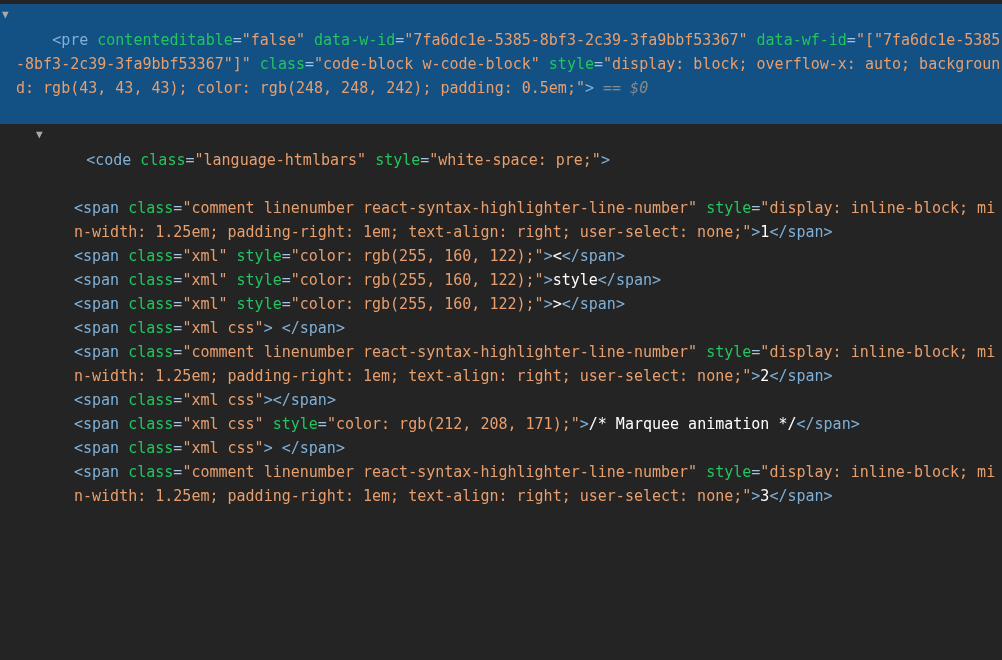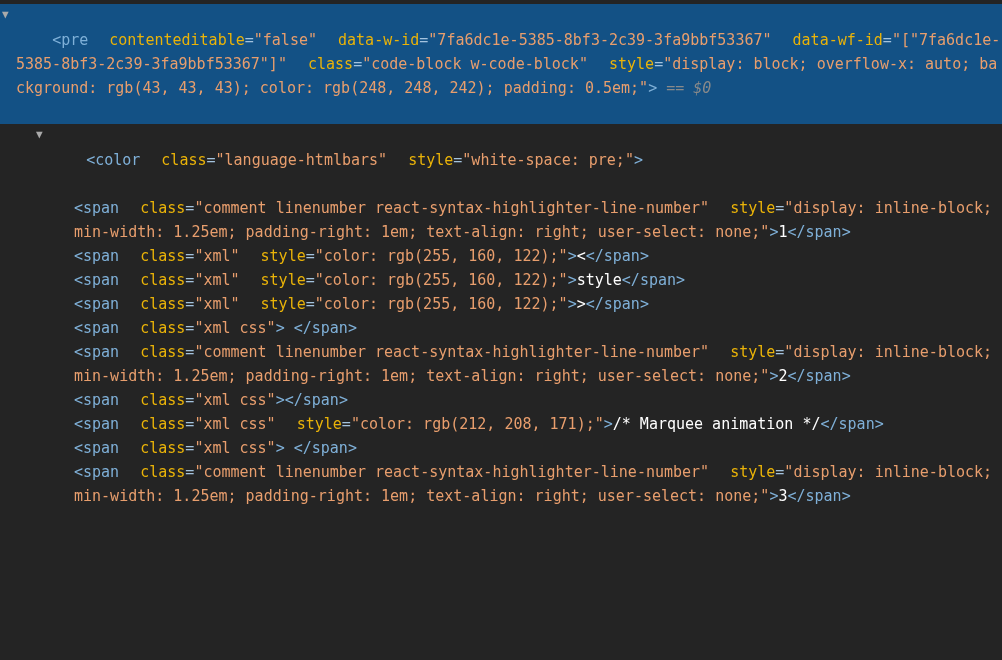--- a/index.html
+++ b/index.html
@@ -41,40 +41,40 @@
   top: 2px;
   color: #aaa;
   font-size: 11px;
   user-select: none;
 }
 .indent-1 .arrow {
   left: 36px;
 }
 .tag-brace { color: #7fb0d8; }
 .tag-name { color: #7fb0d8; }
-.attr-name { color: #eab308; margin-left: 12px; }
+.attr-name { color: #22c55e; }
 .attr-eq { color: #a4c3de; }
 .attr-val { color: #e89e6d; }
 .selected .tag-brace,
 .selected .tag-name { color: #7fb0d8; }
 .selected .attr-val { color: #e89e6d; }
 .text-content { color: #ffffff; }
 .eq0 { color: #8a8a8a; font-style: italic; }
 </style>
 </head>
 <body>
 
 <div class="devtools">
 
   <div class="line selected">
     <span class="arrow">▼</span><span class="tag-brace">&lt;</span><span class="tag-name">pre</span> <span class="attr-name">contenteditable</span><span class="attr-eq">=</span><span class="attr-val">"false"</span> <span class="attr-name">data-w-id</span><span class="attr-eq">=</span><span class="attr-val">"7fa6dc1e-5385-8bf3-2c39-3fa9bbf53367"</span> <span class="attr-name">data-wf-id</span><span class="attr-eq">=</span><span class="attr-val">"["7fa6dc1e-5385-8bf3-2c39-3fa9bbf53367"]"</span> <span class="attr-name">class</span><span class="attr-eq">=</span><span class="attr-val">"code-block w-code-block"</span> <span class="attr-name">style</span><span class="attr-eq">=</span><span class="attr-val">"display: block; overflow-x: auto; background: rgb(43, 43, 43); color: rgb(248, 248, 242); padding: 0.5em;"</span><span class="tag-brace">&gt;</span><span class="eq0"> == $0</span>
   </div>
 
   <div class="line indent-1">
-    <span class="arrow">▼</span><span class="tag-brace">&lt;</span><span class="tag-name">color</span> <span class="attr-name">class</span><span class="attr-eq">=</span><span class="attr-val">"language-htmlbars"</span> <span class="attr-name">style</span><span class="attr-eq">=</span><span class="attr-val">"white-space: pre;"</span><span class="tag-brace">&gt;</span>
+    <span class="arrow">▼</span><span class="tag-brace">&lt;</span><span class="tag-name">code</span> <span class="attr-name">class</span><span class="attr-eq">=</span><span class="attr-val">"language-htmlbars"</span> <span class="attr-name">style</span><span class="attr-eq">=</span><span class="attr-val">"white-space: pre;"</span><span class="tag-brace">&gt;</span>
   </div>
 
   <div id="spans-container">
       <div class="line indent-2"><span class="tag-brace">&lt;</span><span class="tag-name">span</span> <span class="attr-name">class</span><span class="attr-eq">=</span><span class="attr-val">"comment linenumber react-syntax-highlighter-line-number"</span> <span class="attr-name">style</span><span class="attr-eq">=</span><span class="attr-val">"display: inline-block; min-width: 1.25em; padding-right: 1em; text-align: right; user-select: none;"</span><span class="tag-brace">&gt;</span><span class="text-content">1</span><span class="tag-brace">&lt;/</span><span class="tag-name">span</span><span class="tag-brace">&gt;</span></div>
       <div class="line indent-2"><span class="tag-brace">&lt;</span><span class="tag-name">span</span> <span class="attr-name">class</span><span class="attr-eq">=</span><span class="attr-val">"xml"</span> <span class="attr-name">style</span><span class="attr-eq">=</span><span class="attr-val">"color: rgb(255, 160, 122);"</span><span class="tag-brace">&gt;</span><span class="text-content">&lt;</span><span class="tag-brace">&lt;/</span><span class="tag-name">span</span><span class="tag-brace">&gt;</span></div>
       <div class="line indent-2"><span class="tag-brace">&lt;</span><span class="tag-name">span</span> <span class="attr-name">class</span><span class="attr-eq">=</span><span class="attr-val">"xml"</span> <span class="attr-name">style</span><span class="attr-eq">=</span><span class="attr-val">"color: rgb(255, 160, 122);"</span><span class="tag-brace">&gt;</span><span class="text-content">style</span><span class="tag-brace">&lt;/</span><span class="tag-name">span</span><span class="tag-brace">&gt;</span></div>
       <div class="line indent-2"><span class="tag-brace">&lt;</span><span class="tag-name">span</span> <span class="attr-name">class</span><span class="attr-eq">=</span><span class="attr-val">"xml"</span> <span class="attr-name">style</span><span class="attr-eq">=</span><span class="attr-val">"color: rgb(255, 160, 122);"</span><span class="tag-brace">&gt;</span><span class="text-content">&gt;</span><span class="tag-brace">&lt;/</span><span class="tag-name">span</span><span class="tag-brace">&gt;</span></div>
       <div class="line indent-2"><span class="tag-brace">&lt;</span><span class="tag-name">span</span> <span class="attr-name">class</span><span class="attr-eq">=</span><span class="attr-val">"xml css"</span><span class="tag-brace">&gt;</span><span class="text-content"> </span><span class="tag-brace">&lt;/</span><span class="tag-name">span</span><span class="tag-brace">&gt;</span></div>
       <div class="line indent-2"><span class="tag-brace">&lt;</span><span class="tag-name">span</span> <span class="attr-name">class</span><span class="attr-eq">=</span><span class="attr-val">"comment linenumber react-syntax-highlighter-line-number"</span> <span class="attr-name">style</span><span class="attr-eq">=</span><span class="attr-val">"display: inline-block; min-width: 1.25em; padding-right: 1em; text-align: right; user-select: none;"</span><span class="tag-brace">&gt;</span><span class="text-content">2</span><span class="tag-brace">&lt;/</span><span class="tag-name">span</span><span class="tag-brace">&gt;</span></div>
       <div class="line indent-2"><span class="tag-brace">&lt;</span><span class="tag-name">span</span> <span class="attr-name">class</span><span class="attr-eq">=</span><span class="attr-val">"xml css"</span><span class="tag-brace">&gt;</span><span class="text-content"></span><span class="tag-brace">&lt;/</span><span class="tag-name">span</span><span class="tag-brace">&gt;</span></div>

